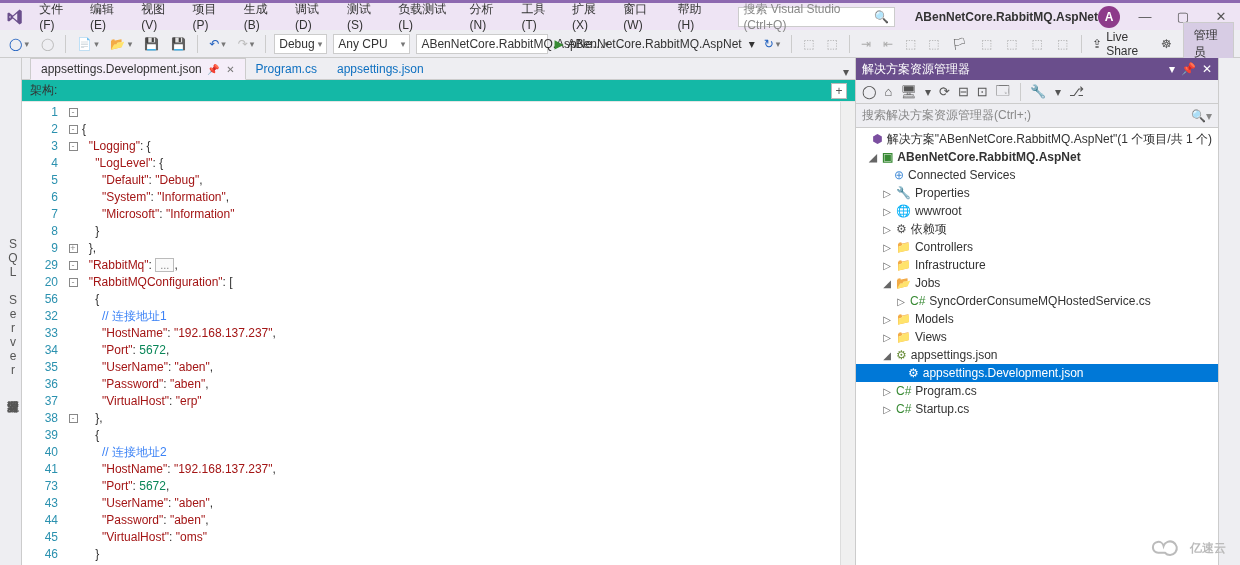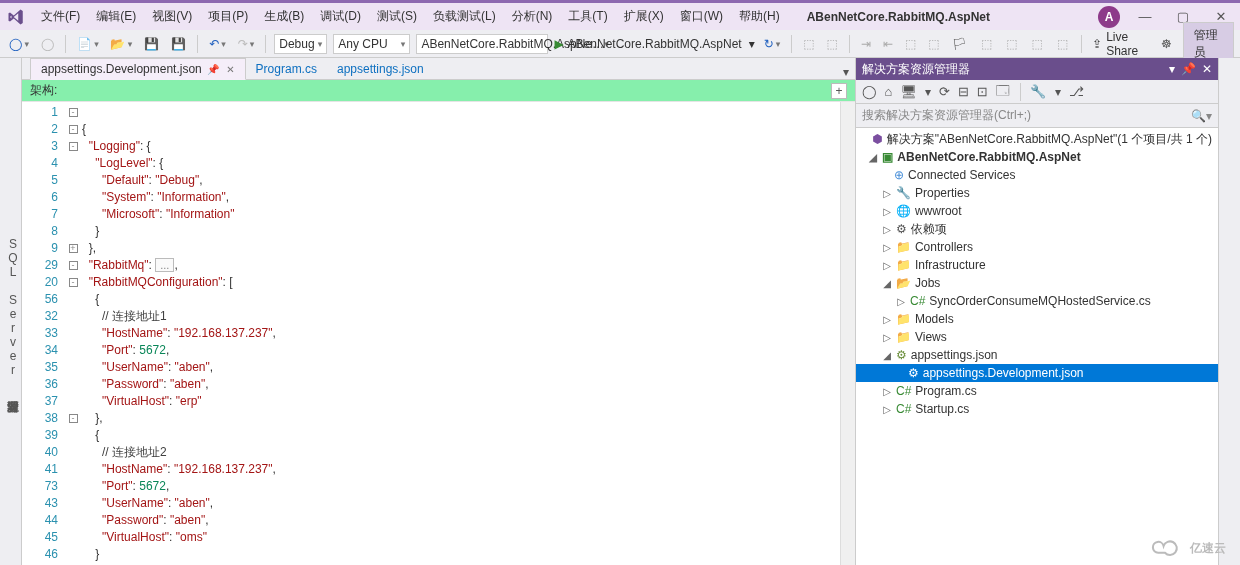--- a/index.html
+++ b/index.html
@@ -26,34 +26,34 @@
 .toolbar-right{margin-left:auto;display:flex;align-items:center;gap:8px;}
 .liveshare{display:flex;align-items:center;gap:4px;color:#333;}
 .admin-badge{background:#d7cce4;padding:4px 10px;color:#333;border:1px solid #ccc;}
 .content{display:flex;height:calc(100% - 58px);}
 .left-rail{width:22px;background:#eeeef2;border-right:1px solid #ccc;writing-mode:vertical-rl;text-orientation:upright;font-size:10px;color:#555;padding-top:4px;display:flex;flex-direction:column;gap:10px;align-items:center;}
 .editor-pane{flex:1;display:flex;flex-direction:column;border-right:1px solid #ccc;min-width:0;}
 .doc-tabs{height:22px;background:#eeeef2;display:flex;align-items:flex-end;padding-left:8px;border-bottom:1px solid #ccc;}
 .doc-tab{padding:3px 10px;color:#0e70c0;cursor:default;display:flex;align-items:center;gap:6px;}
 .doc-tab.active{background:#f5eef9;border:1px solid #ccc;border-bottom:1px solid #f5eef9;margin-bottom:-1px;color:#333;}
 .pin{color:#777;font-size:10px;}
-.schema-bar{height:22px;background:#86efac;border-bottom:1px solid #e5e5e5;display:flex;align-items:center;padding:0 8px;gap:6px;color:#333;}
+.schema-bar{height:22px;background:#14b8a6;border-bottom:1px solid #e5e5e5;display:flex;align-items:center;padding:0 8px;gap:6px;color:#333;}
 .schema-bar input{flex:0 0 780px;border:1px solid #ccc;height:18px;padding:0 4px;font-size:12px;}
 .plus-box{width:16px;height:16px;border:1px solid #bbb;background:#fff;margin-left:auto;text-align:center;line-height:14px;color:#555;font-size:12px;}
 .code-area{flex:1;display:flex;overflow:hidden;position:relative;font-family:Consolas,"NSimSun",monospace;font-size:13px;}
 .gutter{width:42px;background:#fff;text-align:right;color:#2b91af;padding:2px 6px 0 0;line-height:17px;}
 .fold{width:18px;background:#fff;padding-top:2px;}
 .fold div{height:17px;display:flex;align-items:center;justify-content:center;color:#888;font-size:10px;}
 .fold .box{width:9px;height:9px;border:1px solid #888;line-height:7px;text-align:center;font-size:9px;}
 .code{flex:1;padding-top:2px;line-height:17px;white-space:pre;color:#333;overflow:hidden;}
 .k{color:#a31515;}
 .v{color:#a31515;}
 .n{color:#098658;}
 .p{color:#333;}
-.c{color:#404040;}
+.c{color:#3b82f6;}
 .collapsed{border:1px solid #bbb;padding:0 4px;color:#888;background:#fafafa;font-size:11px;}
 .scroll-v{position:absolute;right:0;top:0;bottom:0;width:15px;background:#f0f0f0;border-left:1px solid #ddd;}
 .right-pane{width:362px;display:flex;flex-direction:column;background:#eeeef2;}
 .panel-header{height:22px;background:#6a4e8c;color:#fff;display:flex;align-items:center;padding:0 6px;gap:6px;}
 .panel-header .phbtns{margin-left:auto;display:flex;gap:6px;font-size:11px;}
 .panel-tb{height:24px;background:#eeeef2;border-bottom:1px solid #ccc;display:flex;align-items:center;padding:0 6px;gap:8px;color:#555;}
 .panel-tb .ic{font-size:13px;}
 .panel-search{height:24px;background:#eeeef2;border-bottom:1px solid #ccc;display:flex;align-items:center;padding:0 6px;color:#888;gap:45px;}
 .panel-search .mag{margin-left:auto;}
 .tree{flex:1;background:#fff;overflow:auto;padding-top:2px;}
@@ -88,20 +88,24 @@
     <span>项目(P)</span>
     <span>生成(B)</span>
     <span>调试(D)</span>
     <span>测试(S)</span>
     <span>负载测试(L)</span>
     <span>分析(N)</span>
     <span>工具(T)</span>
     <span>扩展(X)</span>
     <span>窗口(W)</span>
     <span>帮助(H)</span>
+  </div>
+  <div class="title-search">
+    <span>搜索 Visual Studio (Ctrl+Q)</span>
+    <span class="mag">🔍</span>
   </div>
   <span class="title-project">ABenNetCore.RabbitMQ.AspNet</span>
   <div class="title-right">
     <span class="avatar">A</span>
     <span class="wbtn">—</span>
     <span class="wbtn">▢</span>
     <span class="wbtn">✕</span>
   </div>
 </div>
 

